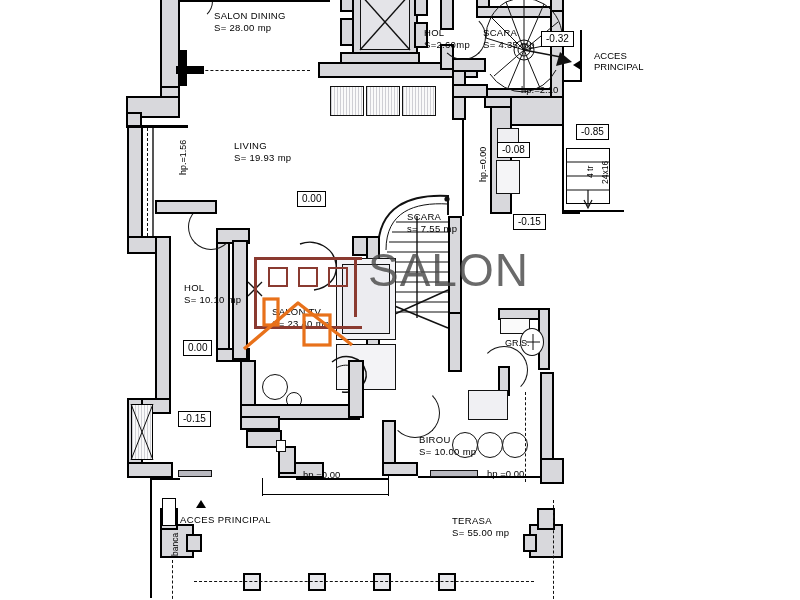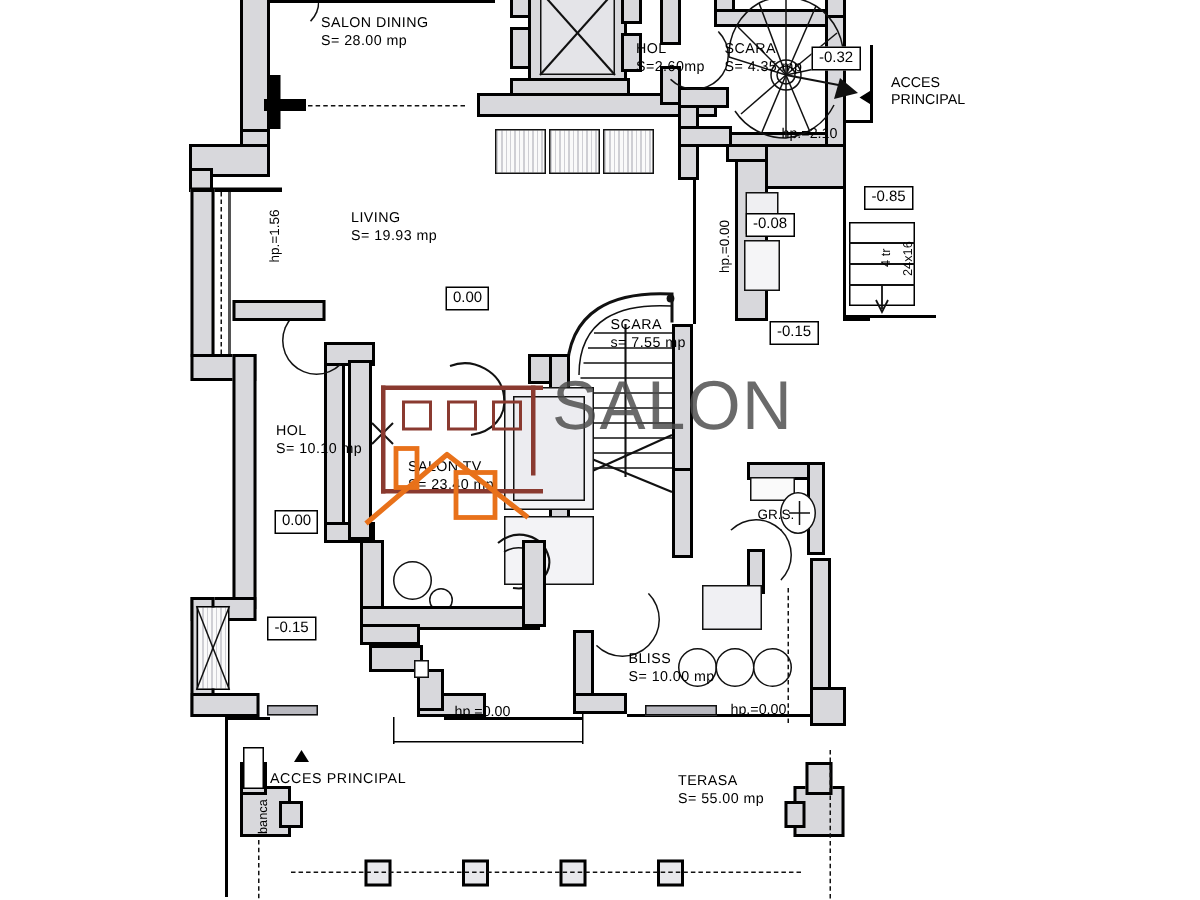--- a/index.html
+++ b/index.html
@@ -287,21 +287,21 @@
   </div>
   <div class="room-label" style="left:184px;top:282px;">
     <span class="nm">HOL</span>
     <span class="ar">S= 10.10 mp</span>
   </div>
   <div class="room-label" style="left:272px;top:306px;">
     <span class="nm">SALON TV</span>
     <span class="ar">S= 23.40 mp</span>
   </div>
   <div class="room-label" style="left:419px;top:434px;">
-    <span class="nm">BLISS</span>
+    <span class="nm">BIROU</span>
     <span class="ar">S= 10.00 mp</span>
   </div>
   <div class="room-label" style="left:452px;top:515px;">
     <span class="nm">TERASA</span>
     <span class="ar">S= 55.00 mp</span>
   </div>
 
   <div class="tag" style="left:541px;top:31px;">-0.32</div>
   <div class="tag" style="left:576px;top:124px;">-0.85</div>
   <div class="tag" style="left:497px;top:142px;">-0.08</div>

